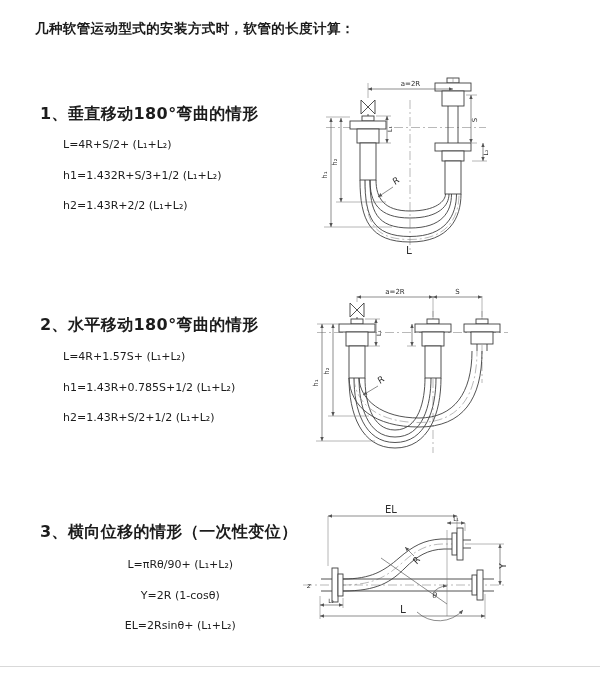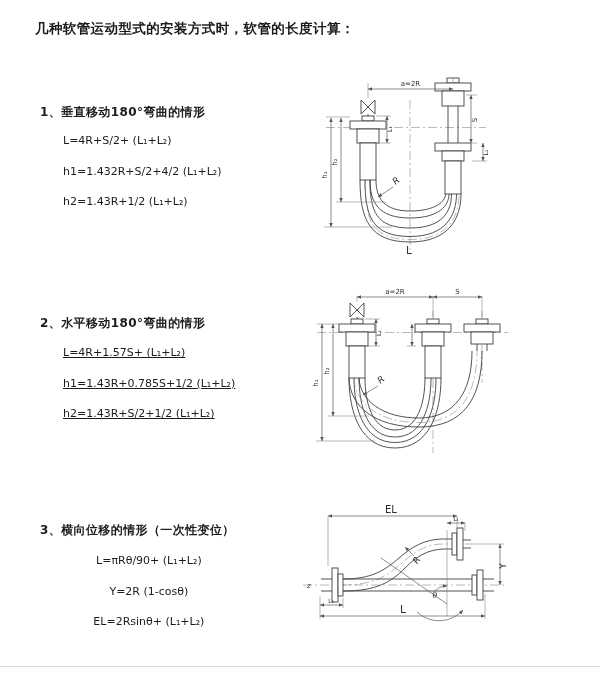--- a/index.html
+++ b/index.html
@@ -1,25 +1,25 @@
 <!DOCTYPE html>
 <html><head>
 <meta charset="utf-8">
 <style>
   html,body{margin:0;padding:0;background:#fff;}
   .page{position:relative;width:600px;height:675px;background:#ffffff;overflow:hidden;
         font-family:"DejaVu Sans","Liberation Sans",sans-serif;color:#1c1c1c;}
   .title{position:absolute;left:35px;top:20px;font-size:13.5px;font-weight:600;
          letter-spacing:.4px;margin:0;}
   .sec{position:absolute;left:40px;}
-  .sec-heading{font-size:12px;font-weight:600;letter-spacing:.4px;}
+  .sec-heading{font-size:16px;font-weight:600;letter-spacing:.4px;}
   .formulas{margin-left:23px;}
   .formula{font-size:11px;font-weight:500;line-height:30.5px;white-space:pre;}
   #sec1{top:104px;} #sec1 .formulas{margin-top:5px;}
-  #sec2{top:297px;margin-top:18px;} #sec2 .formulas{margin-top:6px;text-decoration:underline;}
+  #sec2{top:297px;margin-top:18px;} #sec2 .formulas{margin-top:6px;}
   #sec3{top:514px;margin-top:8px;} #sec3 .formulas{margin-top:7px;text-align:center;}
   svg{position:absolute;overflow:visible;}
   #diagram1{left:308px;top:70px;}
   #diagram2{left:303px;top:283px;}
   #diagram3{left:295px;top:498px;}
   .obj{stroke:#3f3f3f;stroke-width:.9;fill:none;}
   .fl{stroke:#3f3f3f;stroke-width:.9;fill:#ffffff;}
   .dim{stroke:#5c5c5c;stroke-width:.7;fill:none;}
   .ext{stroke:#7a7a7a;stroke-width:.55;fill:none;}
   .cl{stroke:#8a8a8a;stroke-width:.6;fill:none;stroke-dasharray:9 3 2 3;}
@@ -30,22 +30,22 @@
 <body>
 
 <div class="page">
 
   <h1 class="title">几种软管运动型式的安装方式时，软管的长度计算：</h1>
 
   <section class="sec" id="sec1">
     <div class="sec-heading">1、垂直移动180°弯曲的情形</div>
     <div class="formulas">
       <div class="formula">L=4R+S/2+ (L₁+L₂)</div>
-      <div class="formula">h1=1.432R+S/2+4/2 (L₁+L₂)</div>
-      <div class="formula">h2=1.43R+1/2 (L₁+L₂)</div>
+      <div class="formula">h1=1.432R+S/3+1/2 (L₁+L₂)</div>
+      <div class="formula">h2=1.43R+2/2 (L₁+L₂)</div>
     </div>
   </section>
 
   <section class="sec" id="sec2">
     <div class="sec-heading">2、水平移动180°弯曲的情形</div>
     <div class="formulas">
       <div class="formula">L=4R+1.57S+ (L₁+L₂)</div>
       <div class="formula">h1=1.43R+0.785S+1/2 (L₁+L₂)</div>
       <div class="formula">h2=1.43R+S/2+1/2 (L₁+L₂)</div>
     </div>

